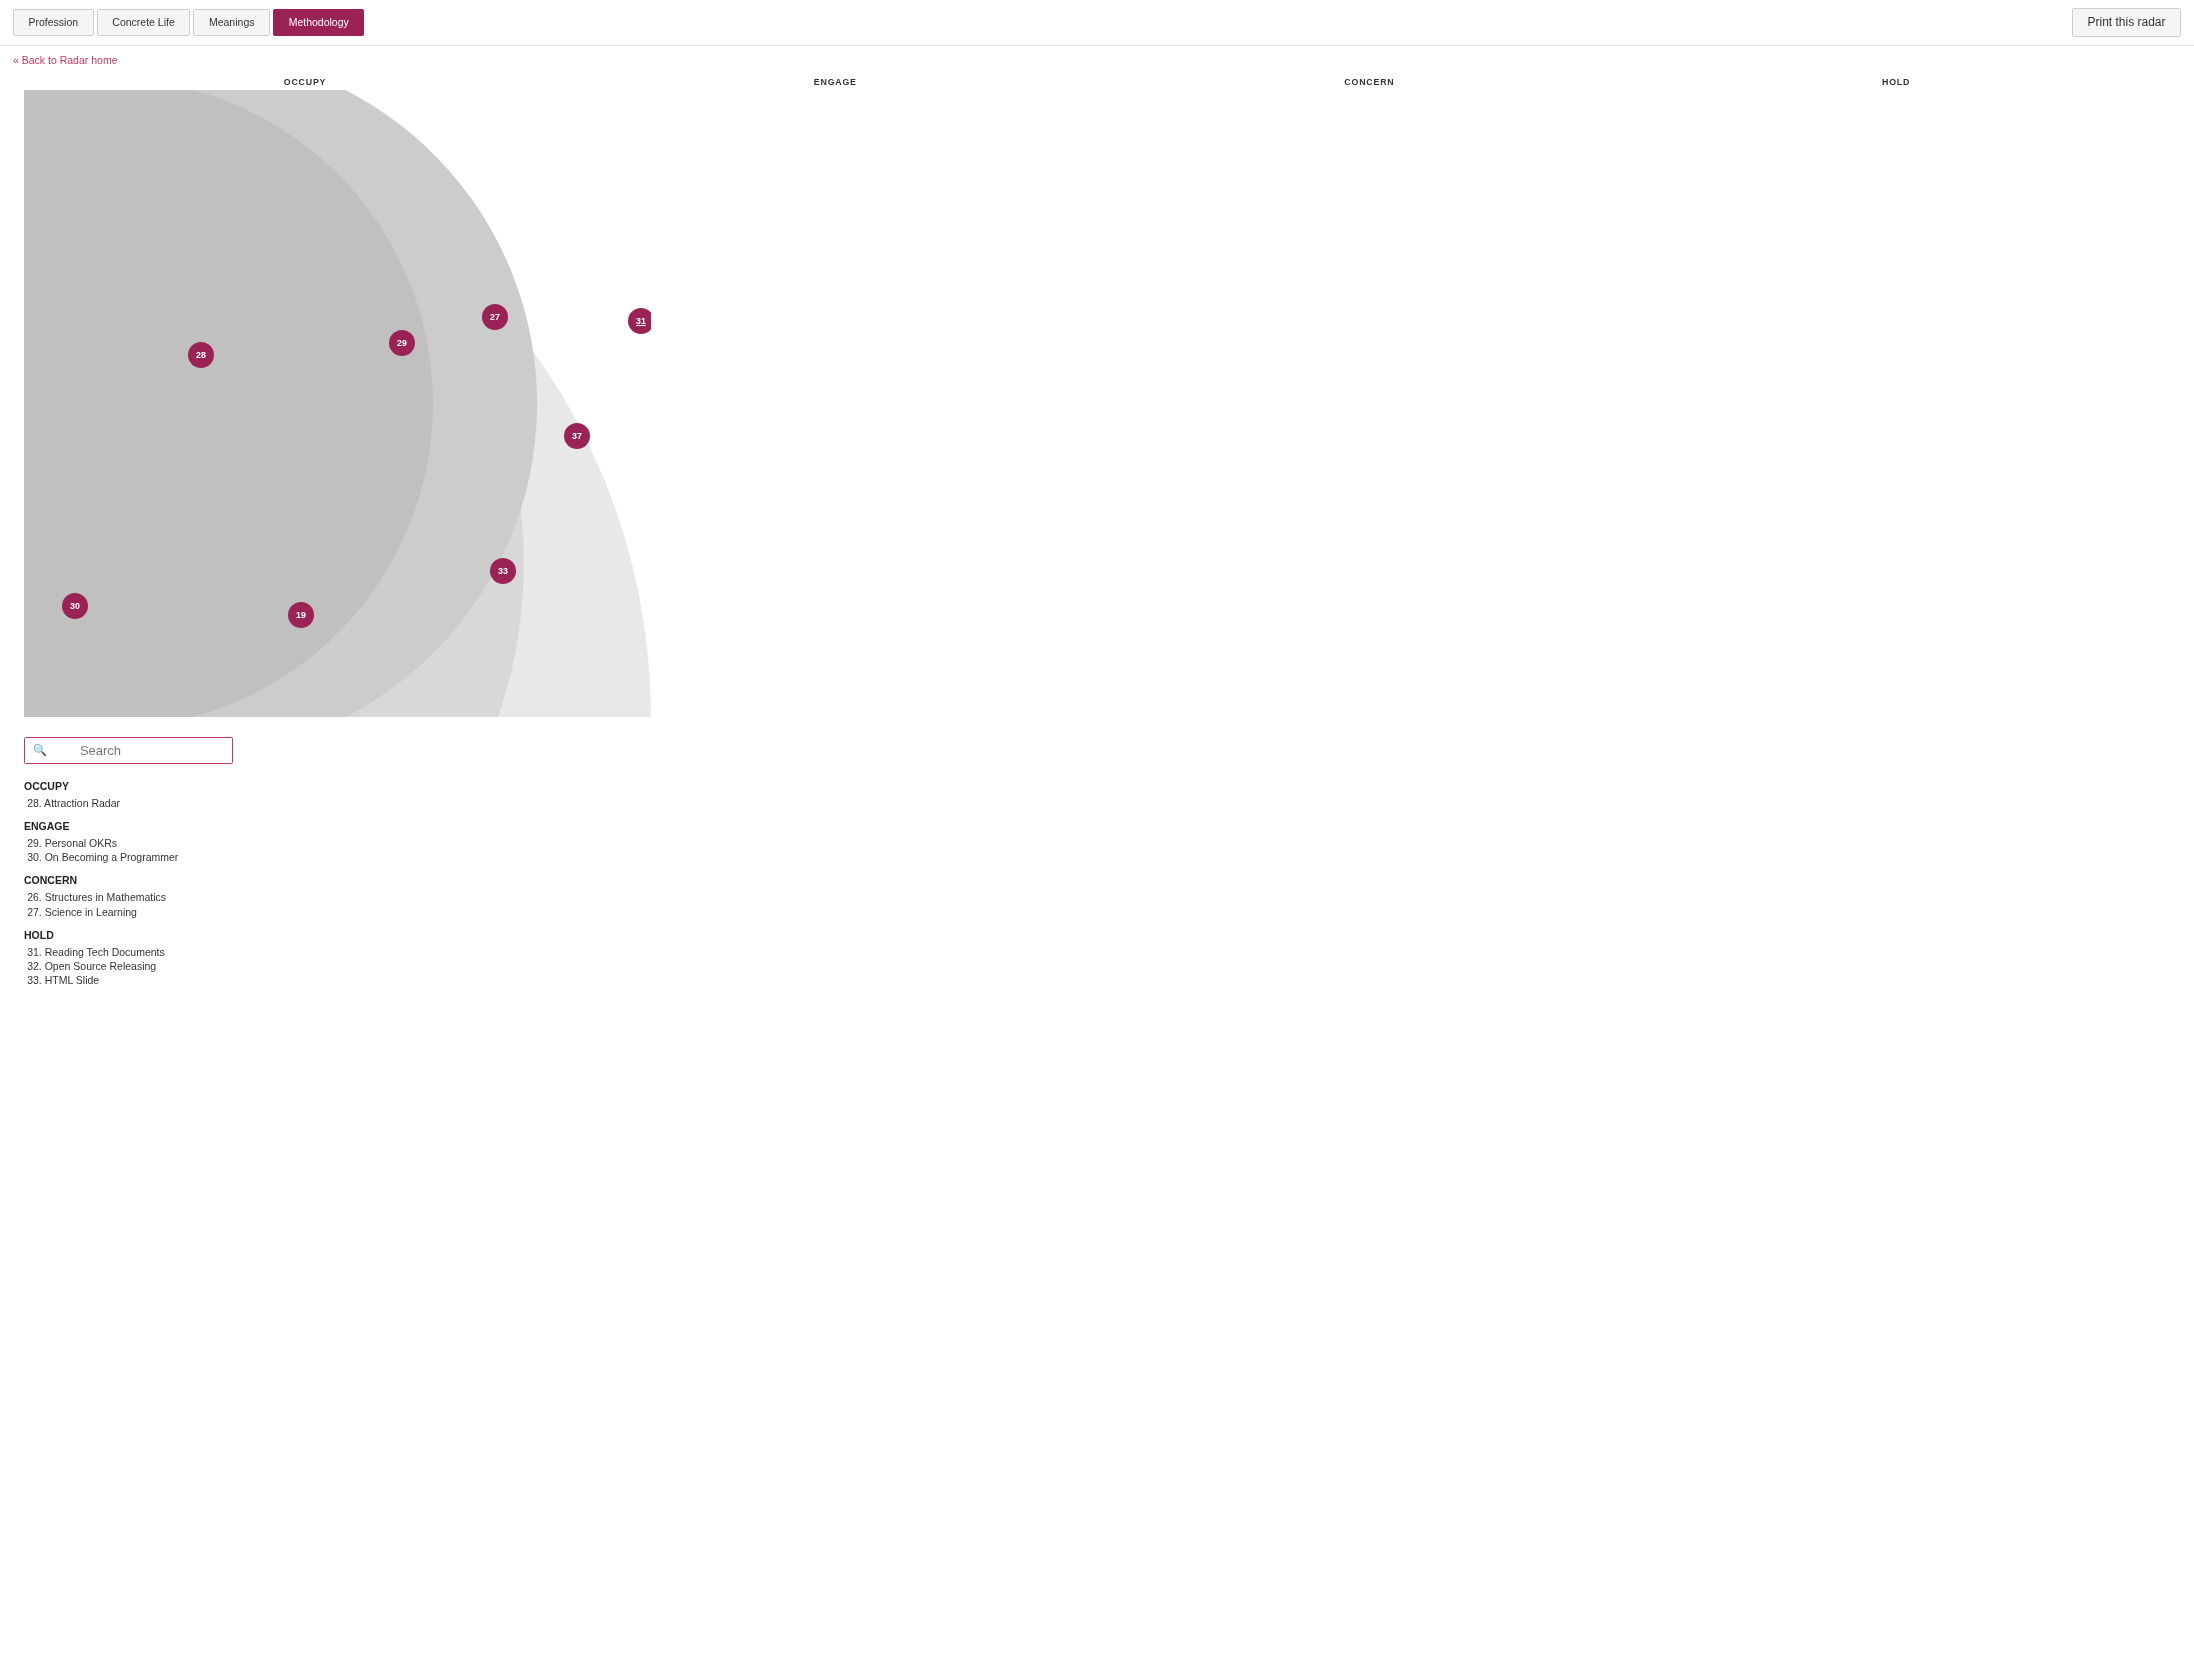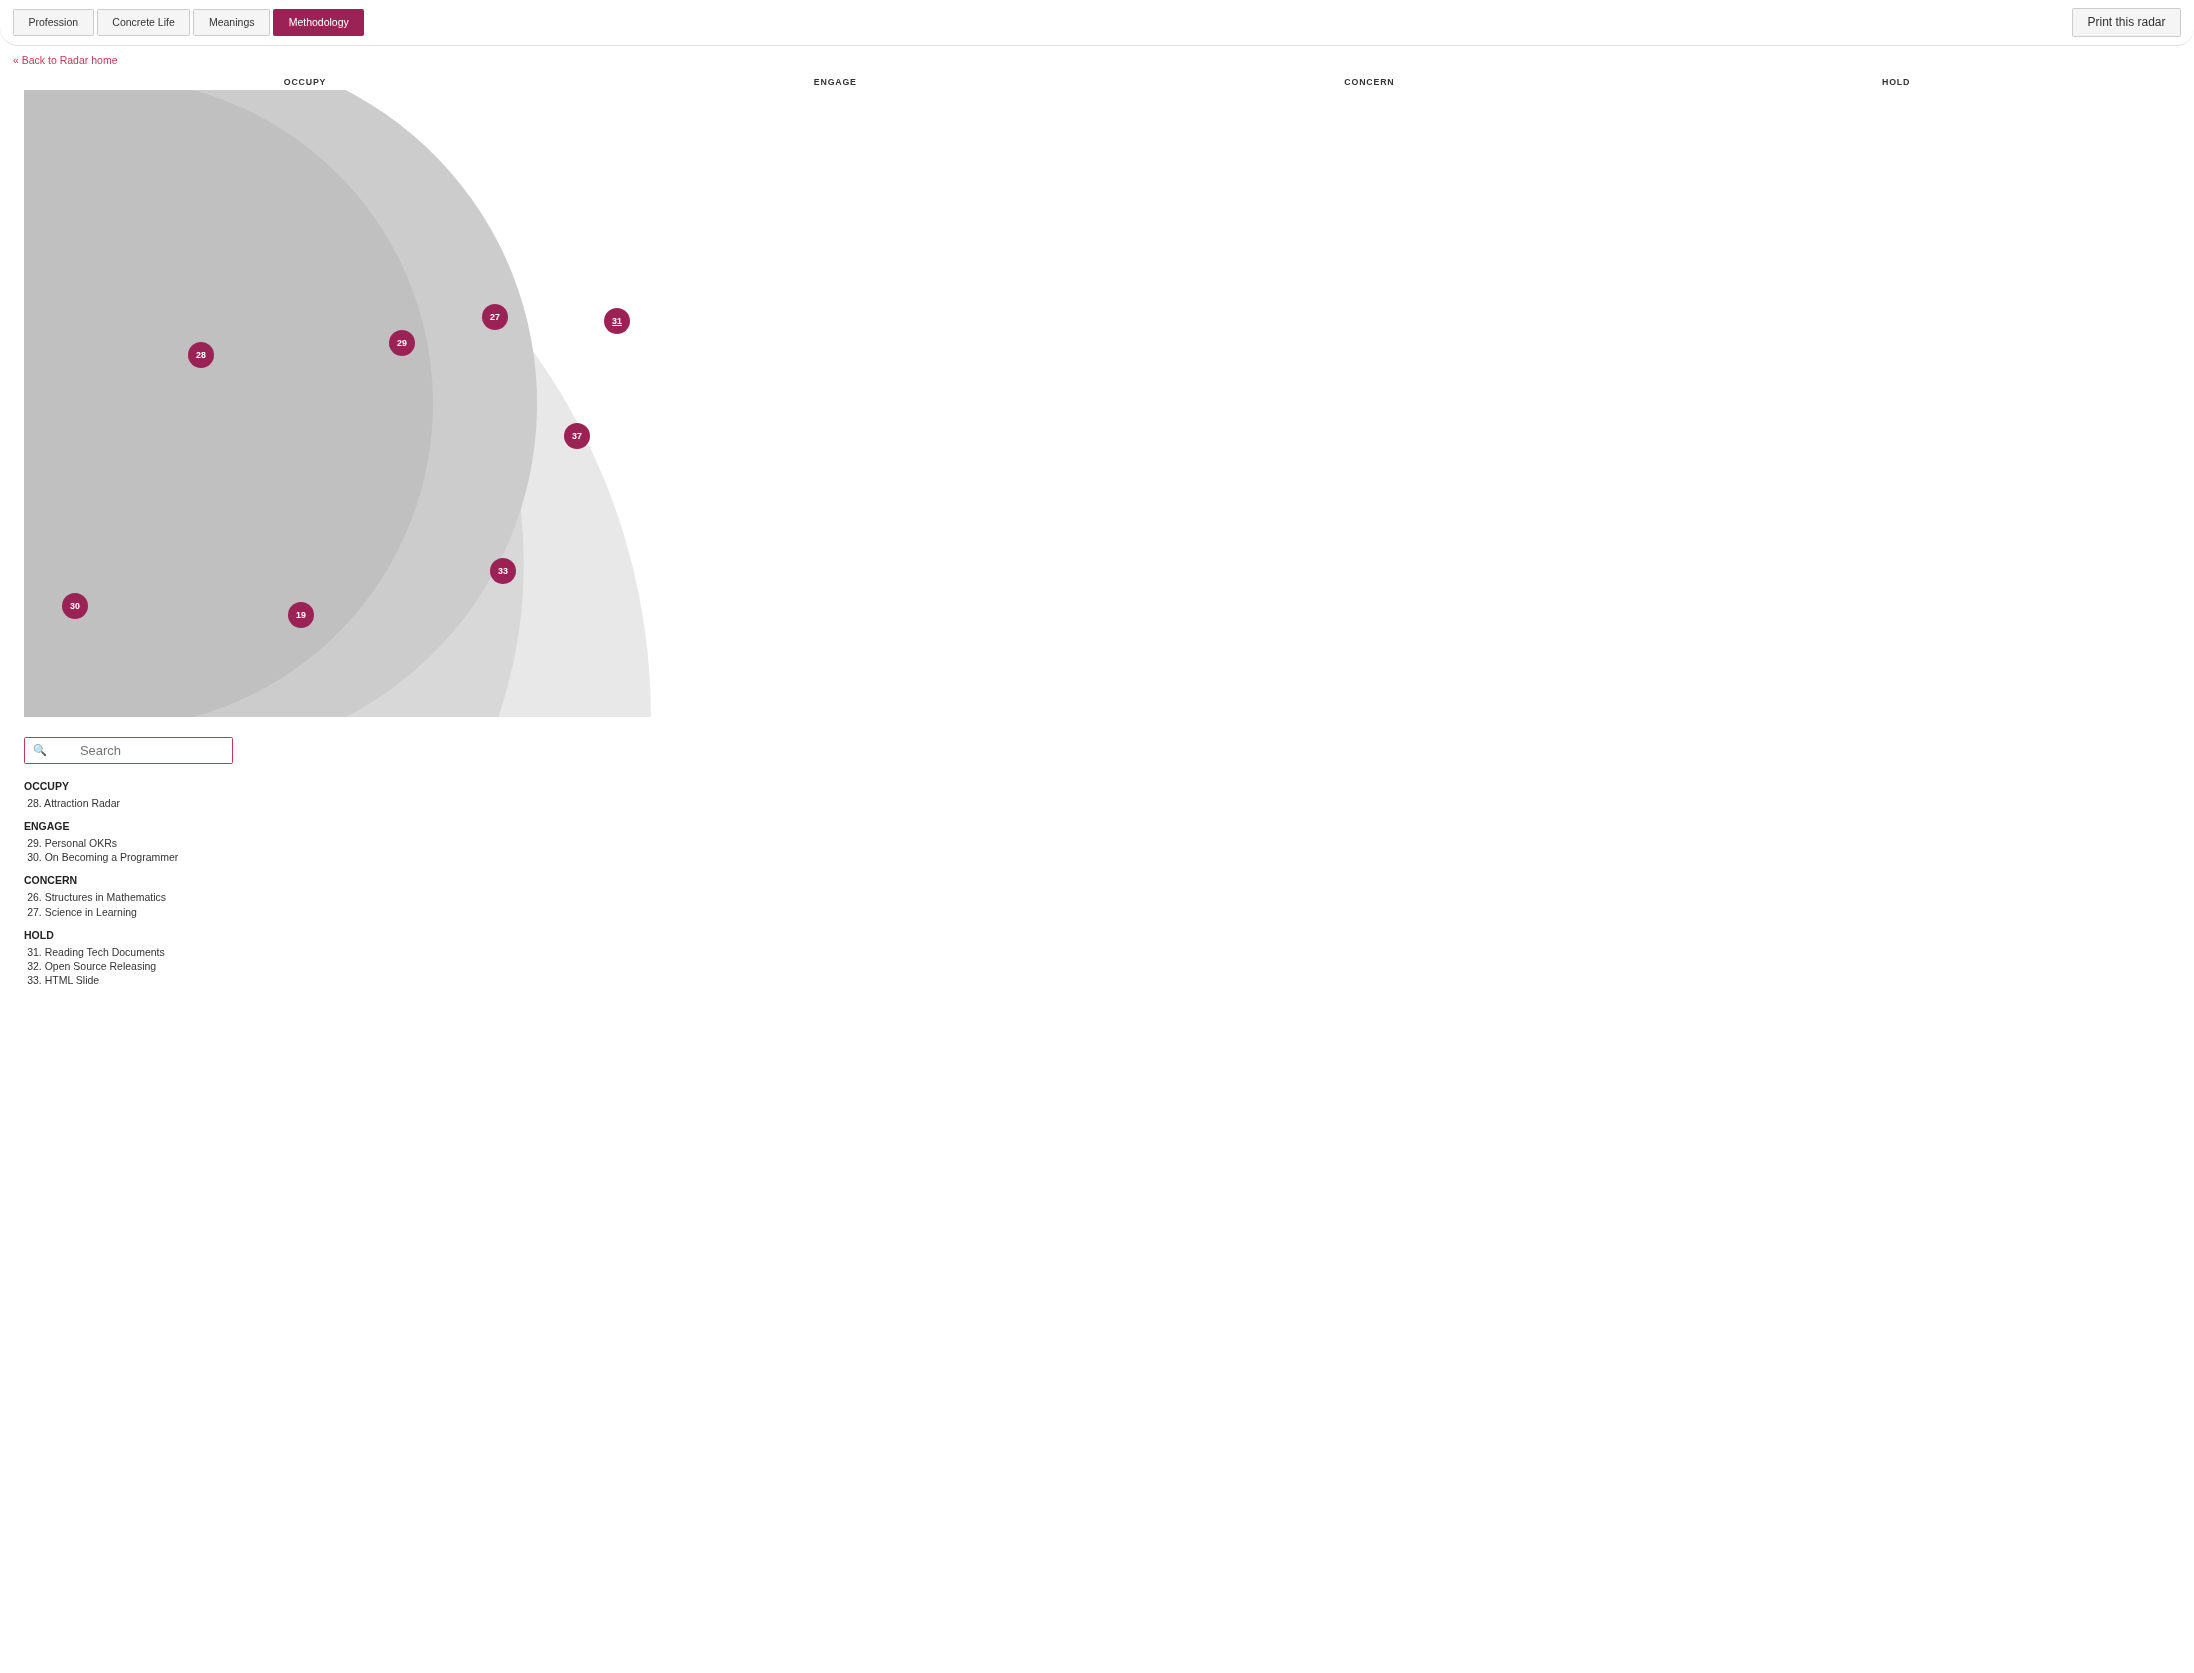--- a/index.html
+++ b/index.html
@@ -5,21 +5,20 @@
     * { box-sizing: border-box; margin: 0; padding: 0; }
     body { font-family: Arial, sans-serif; background: #fff; color: #333; font-size: 11.3px; }
 
     
     .header-tabs {
       display: flex;
       align-items: center;
       justify-content: space-between;
       padding: 8px 13px;
       border-bottom: 0.8px solid #e0e0e0;
-      border-radius: 18px;
     }
     .tabs-left { display: flex; gap: 3.2px; }
     .tab-btn {
       padding: 6.4px 14.5px;
       border: 0.8px solid #ccc;
       background: #f5f5f5;
       cursor: pointer;
       font-size: 10.5px;
       color: #333;
       border-radius: 1.6px;
@@ -201,21 +200,21 @@
         <path d="M 0,780 L 0,0 A 400,400 0 0,1 400,780 Z" fill="#cccccc"></path>
 
         <path d="M 0,780 L 0,0 A 210,210 0 0,1 210,780 Z" fill="#c0c0c0"></path>
 
       </svg>
 
       
       <div class="radar-dot" style="left:177px;top:265px;">28</div>
       <div class="radar-dot" style="left:378px;top:253px;">29</div>
       <div class="radar-dot" style="left:471px;top:227px;">27</div>
-      <div class="radar-dot" style="left:593px;top:231px;text-decoration:underline;">31</div>
+      <div class="radar-dot" style="left:617px;top:231px;text-decoration:underline;">31</div>
       <div class="radar-dot" style="left:553px;top:346px;">37</div>
       <div class="radar-dot" style="left:479px;top:481px;">33</div>
       <div class="radar-dot" style="left:51px;top:516px;">30</div>
       <div class="radar-dot" style="left:277px;top:525px;">19</div>
     </div>
   </div>
 
   <div class="right-panel">
 
     <div class="search-box">

